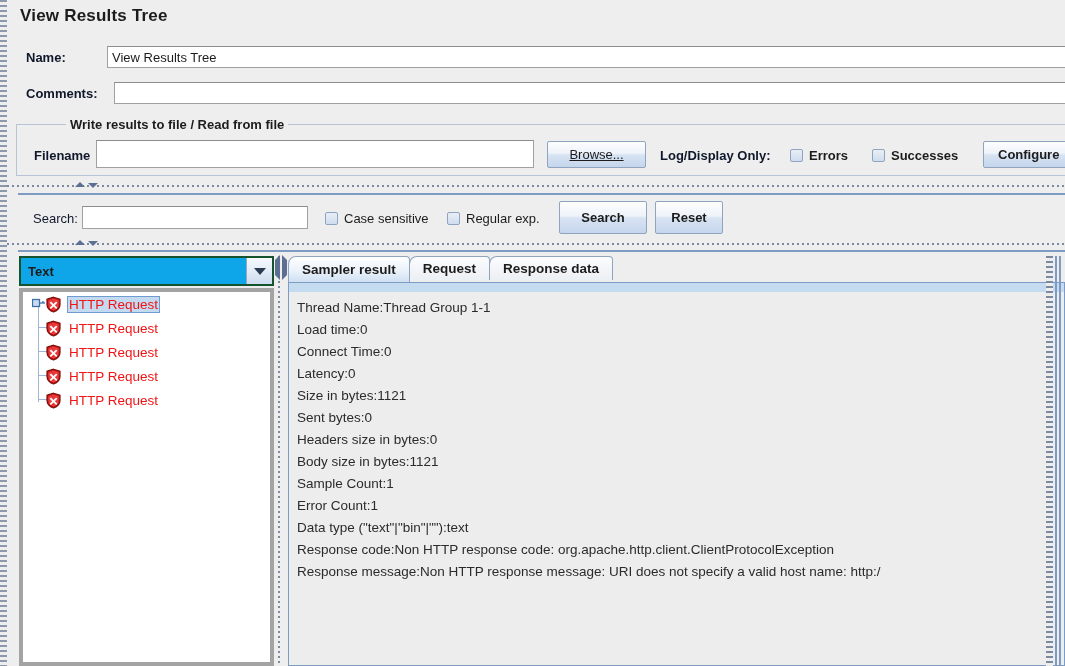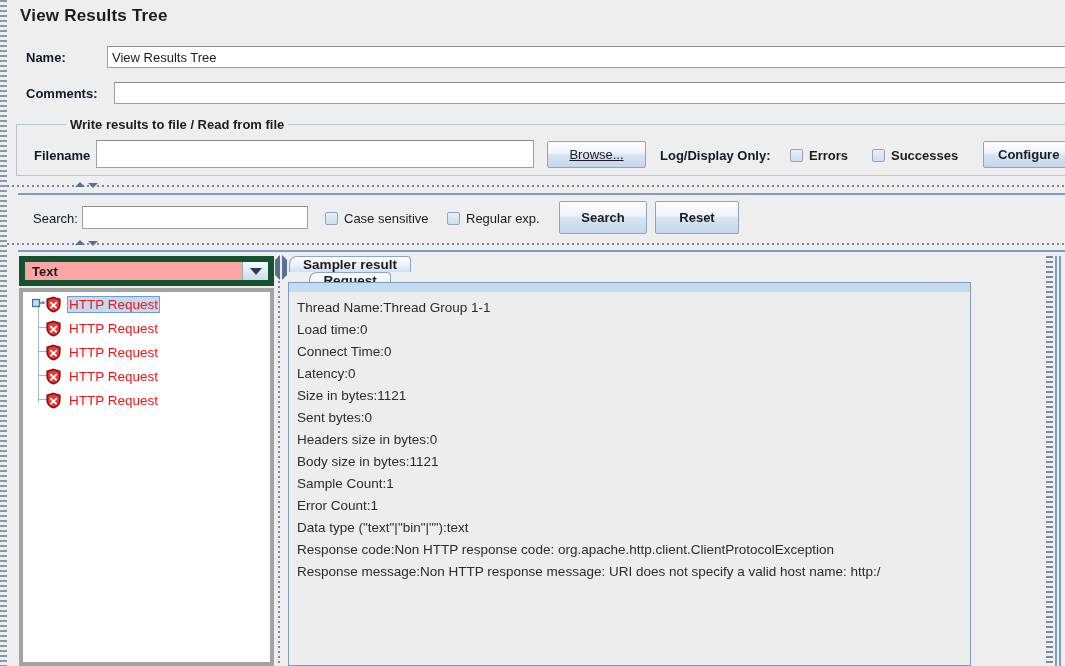--- a/index.html
+++ b/index.html
@@ -129,22 +129,22 @@
   
   .blueline {
     position: absolute;
     background: #7e9bc4;
     height: 2px;
   }
 
   
   .combo {
     position: absolute;
-    background: #fca5a5;
-    border: 6px solid #14532d;
+    background: #0ea5e9;
+    border: 2px solid #14532d;
     display: flex; align-items: center;
   }
   .combo-text {
     flex: 1; padding-left: 7px;
     font-size: 13px; font-weight: bold; color: #1c1c1c;
   }
   .combo-btn {
     width: 26px; height: 100%;
     background: linear-gradient(to bottom, #f6f9fc 0%, #e3ecf7 50%, #cddcee 100%);
     border-left: 1px solid #9aa7bb;
@@ -220,23 +220,22 @@
     border-bottom: 5px solid transparent;
     margin-bottom: 3px;
   }
   .tri-l { border-right: 5px solid #5a6f92; margin-left: 1px; }
   .tri-r { border-left: 5px solid #5a6f92; margin-left: 2px; }
 
   
   .tabstrip {
     position: absolute;
     display: flex;
-    align-items: center;
+    align-items: flex-start;
     height: 26px;
-    flex-direction: column;
   }
   .tab {
     height: 24px;
     padding: 0 13px;
     display: flex; align-items: center;
     font-size: 13.5px; font-weight: bold;
     color: #1c1c1c;
     border: 1px solid #8fa5bf;
     border-bottom: none;
     border-top-left-radius: 8px;
@@ -339,21 +338,21 @@
     <span class="cbx"></span>
     <span class="cbx-lbl thin">Case sensitive</span>
   </div>
 
   <div class="cbx-wrap" style="left:447px; top:211px;">
     <span class="cbx"></span>
     <span class="cbx-lbl thin">Regular exp.</span>
   </div>
 
   <div class="btn" style="left:559px; top:201px; width:88px; height:33px;">Search</div>
-  <div class="btn" style="left:655px; top:201px; width:84px; height:33px;">Reset</div>
+  <div class="btn" style="left:655px; top:201px; width:68px; height:33px;">Reset</div>
 
   <div class="hsplit" style="left:7px; top:239px; width:1058px;">
     <div class="arrows">
       <span class="tri-up"></span>
       <span class="tri-dn"></span>
     </div>
   </div>
   <div class="blueline" style="left:18px; top:250px; width:1047px;"></div>
 
   <div class="combo" style="left:19px; top:256px; width:255px; height:30px;">
@@ -424,21 +423,21 @@
       <span class="tri-r"></span>
     </div>
   </div>
 
   <div class="tabstrip" style="left:288px; top:256px;" id="tabstrip">
       <div class="tab active">Sampler result</div>
       <div class="tab">Request</div>
       <div class="tab">Response data</div>
     </div>
 
-  <div class="results-area" style="left:288px; top:282px; width:683px; height:384px;">
+  <div class="results-area" style="left:288px; top:282px; width:777px; height:384px;">
     <div class="results-top-band"></div>
     <div class="results-text" id="results-text">
         <div class="res-line">Thread Name:Thread Group 1-1</div>
         <div class="res-line">Load time:0</div>
         <div class="res-line">Connect Time:0</div>
         <div class="res-line">Latency:0</div>
         <div class="res-line">Size in bytes:1121</div>
         <div class="res-line">Sent bytes:0</div>
         <div class="res-line">Headers size in bytes:0</div>
         <div class="res-line">Body size in bytes:1121</div>

